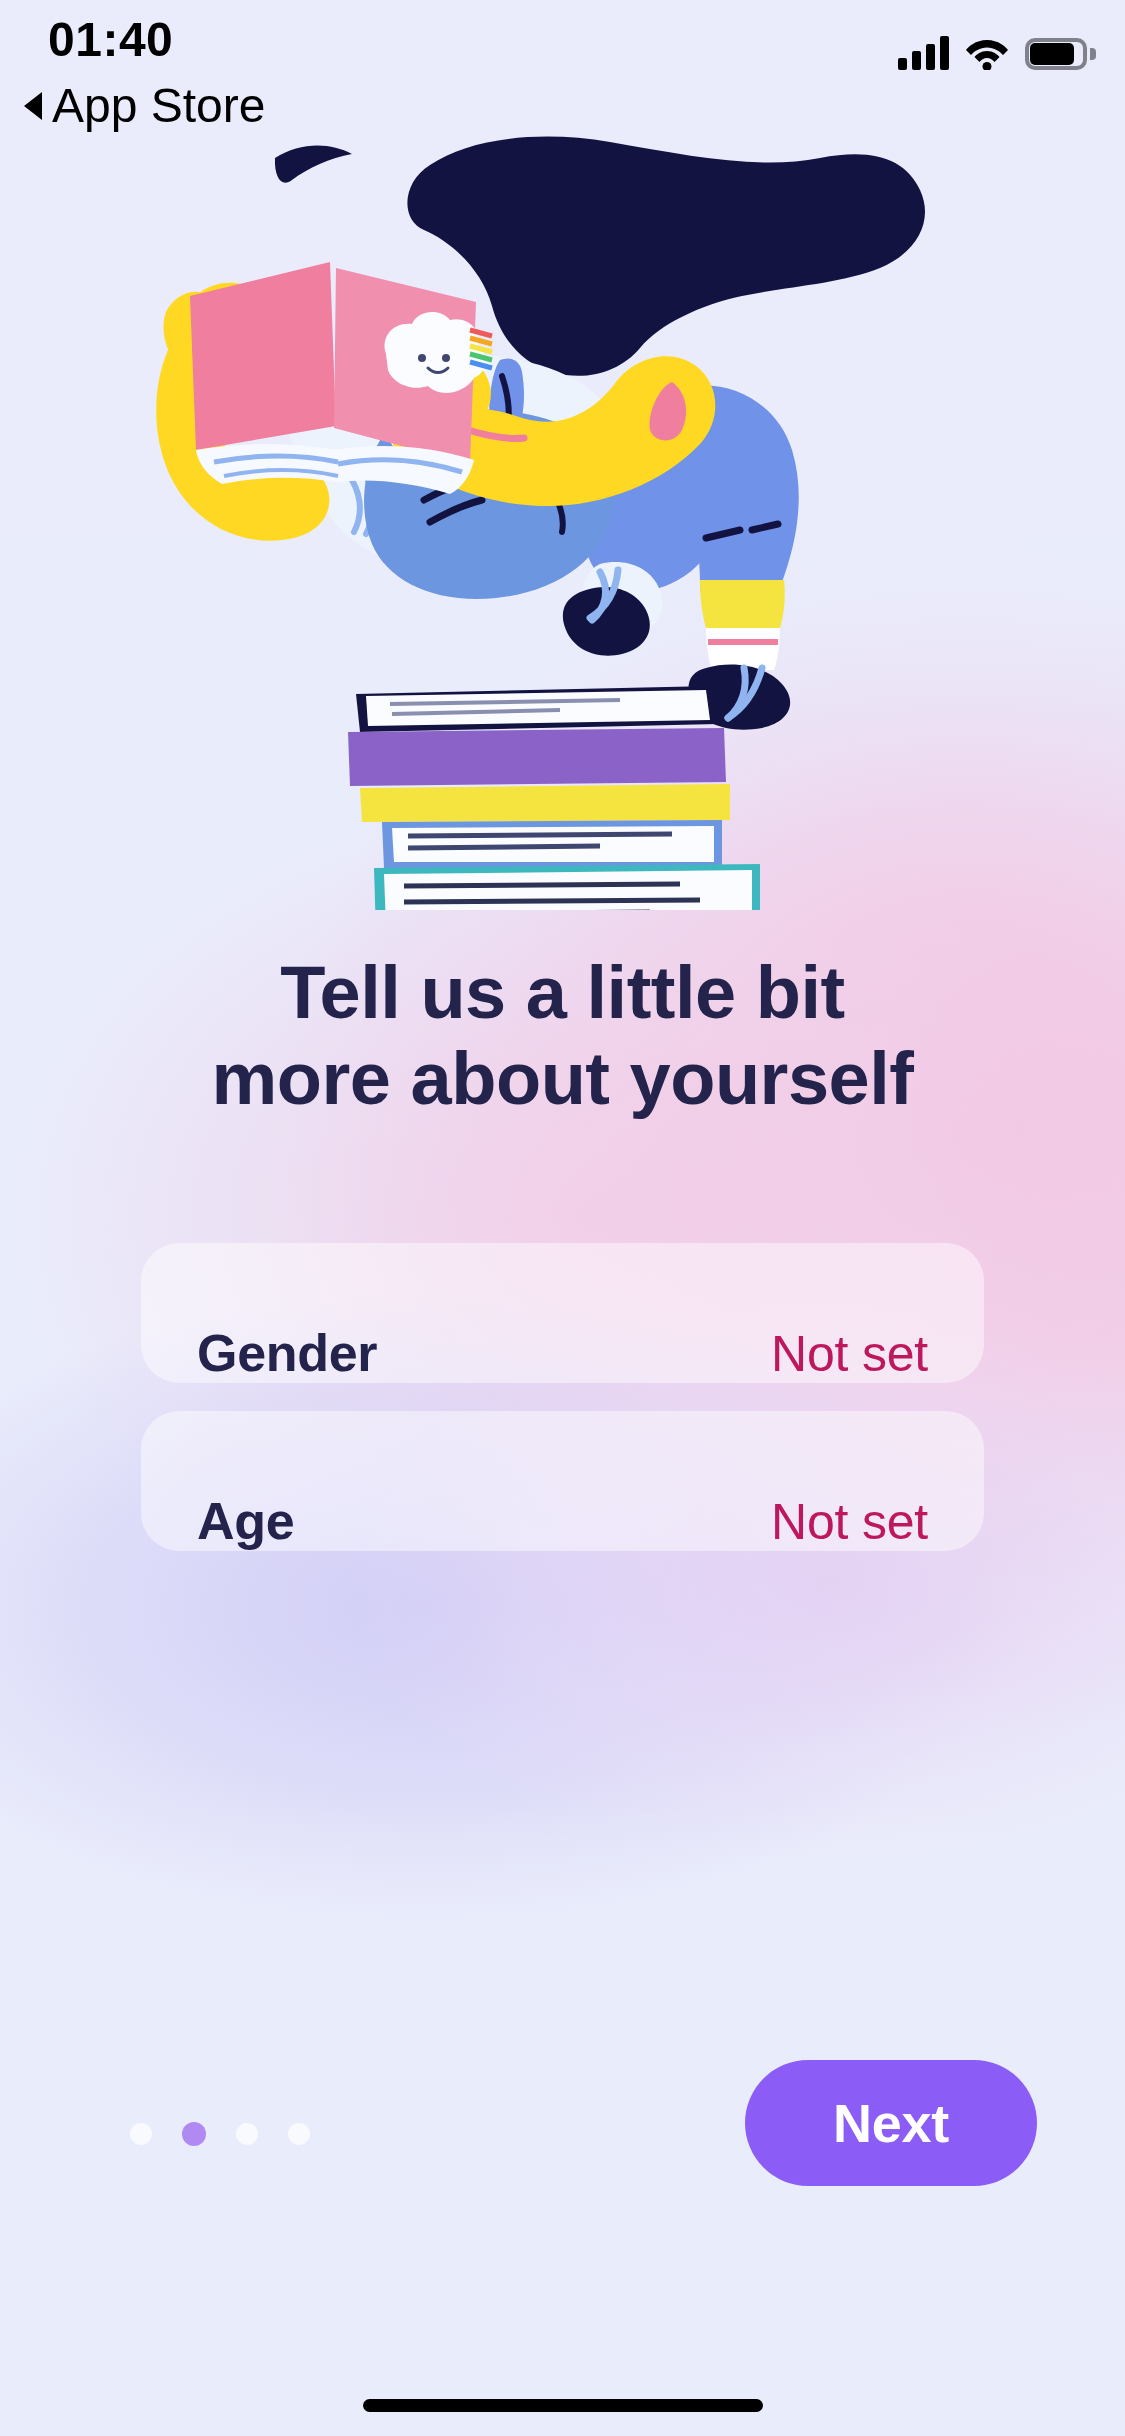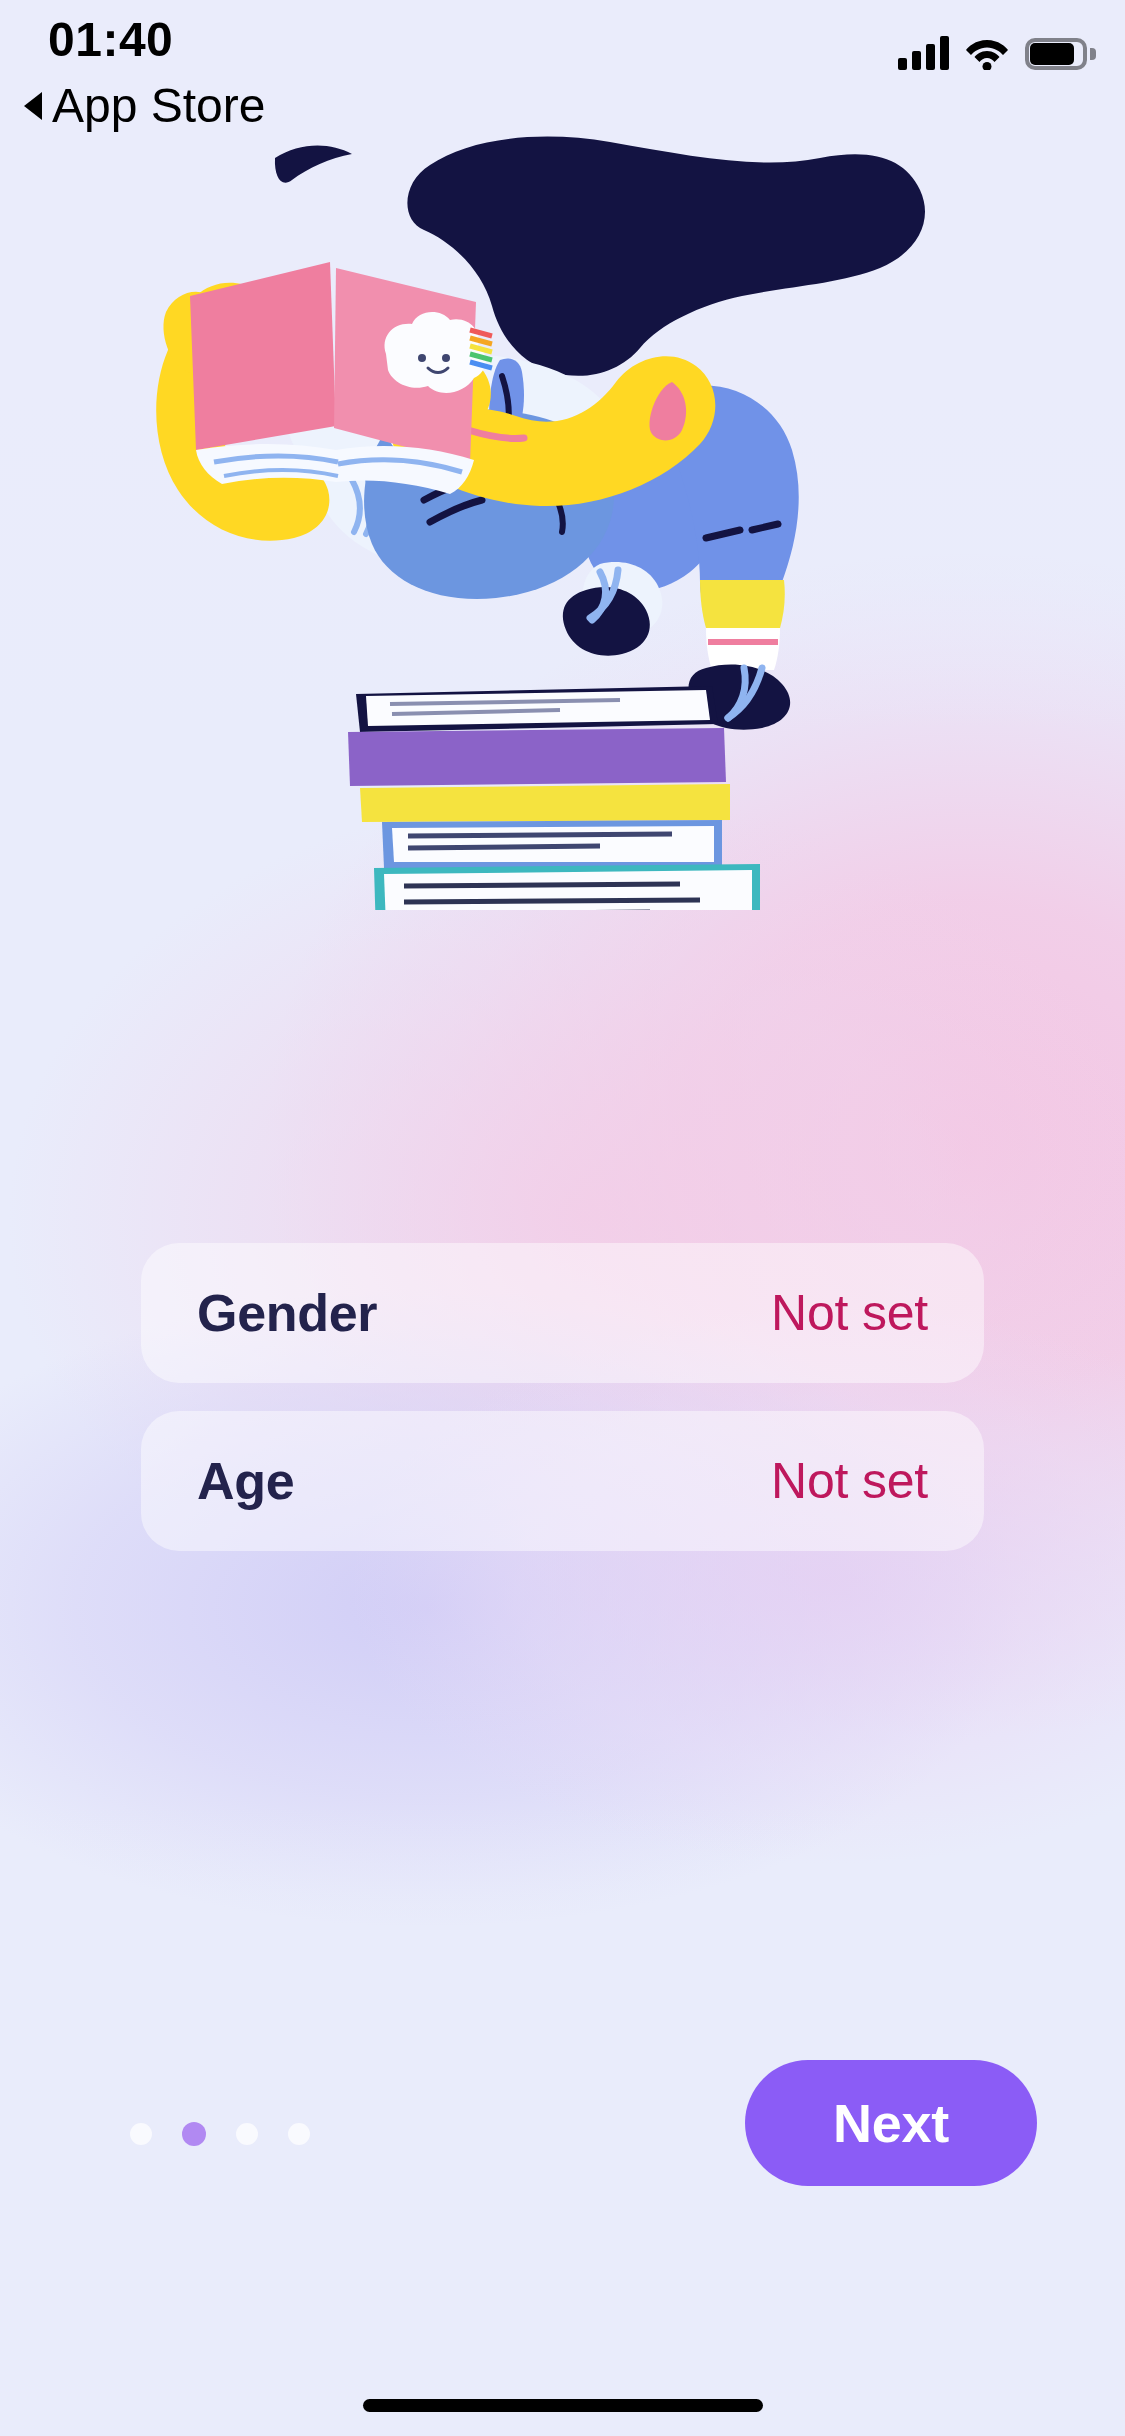--- a/index.html
+++ b/index.html
@@ -115,21 +115,21 @@
   
   #fields {
     position:absolute; left:141px; top:1243px; width:843px;
     z-index:20;
   }
   .field-card {
     position:relative;
     height:140px;
     border-radius:38px;
     background:rgba(255,255,255,0.46);
-    display:flex; align-items:center; justify-content:space-between;
+    display:flex; align-items:flex-end; justify-content:space-between;
     padding:0 56px;
     margin-bottom:28px;
   }
   .field-label {
     font-size:52px; font-weight:700; color:#23234c; letter-spacing:-0.3px;
   }
   .field-value {
     font-size:50px; font-weight:400; color:#be185d; letter-spacing:-0.2px;
   }
 
@@ -345,20 +345,24 @@
           <path d="M470 218 L492 224" stroke="#f5a623" stroke-width="5"></path>
           <path d="M470 226 L492 232" stroke="#f5e33f" stroke-width="5"></path>
           <path d="M470 234 L492 240" stroke="#4bc46f" stroke-width="5"></path>
           <path d="M470 242 L492 248" stroke="#4b8ef2" stroke-width="5"></path>
         </g>
       </g>
 
     </svg>
   </div>
 
+  <h1 id="heading">
+    <span class="ln">Tell us a little bit</span>
+    <span class="ln">more about yourself</span>
+  </h1>
 
   <div id="fields">
 
     <div class="field-card">
       <span class="field-label">Gender</span>
       <span class="field-value">Not set</span>
     </div>
 
     <div class="field-card">
       <span class="field-label">Age</span>

